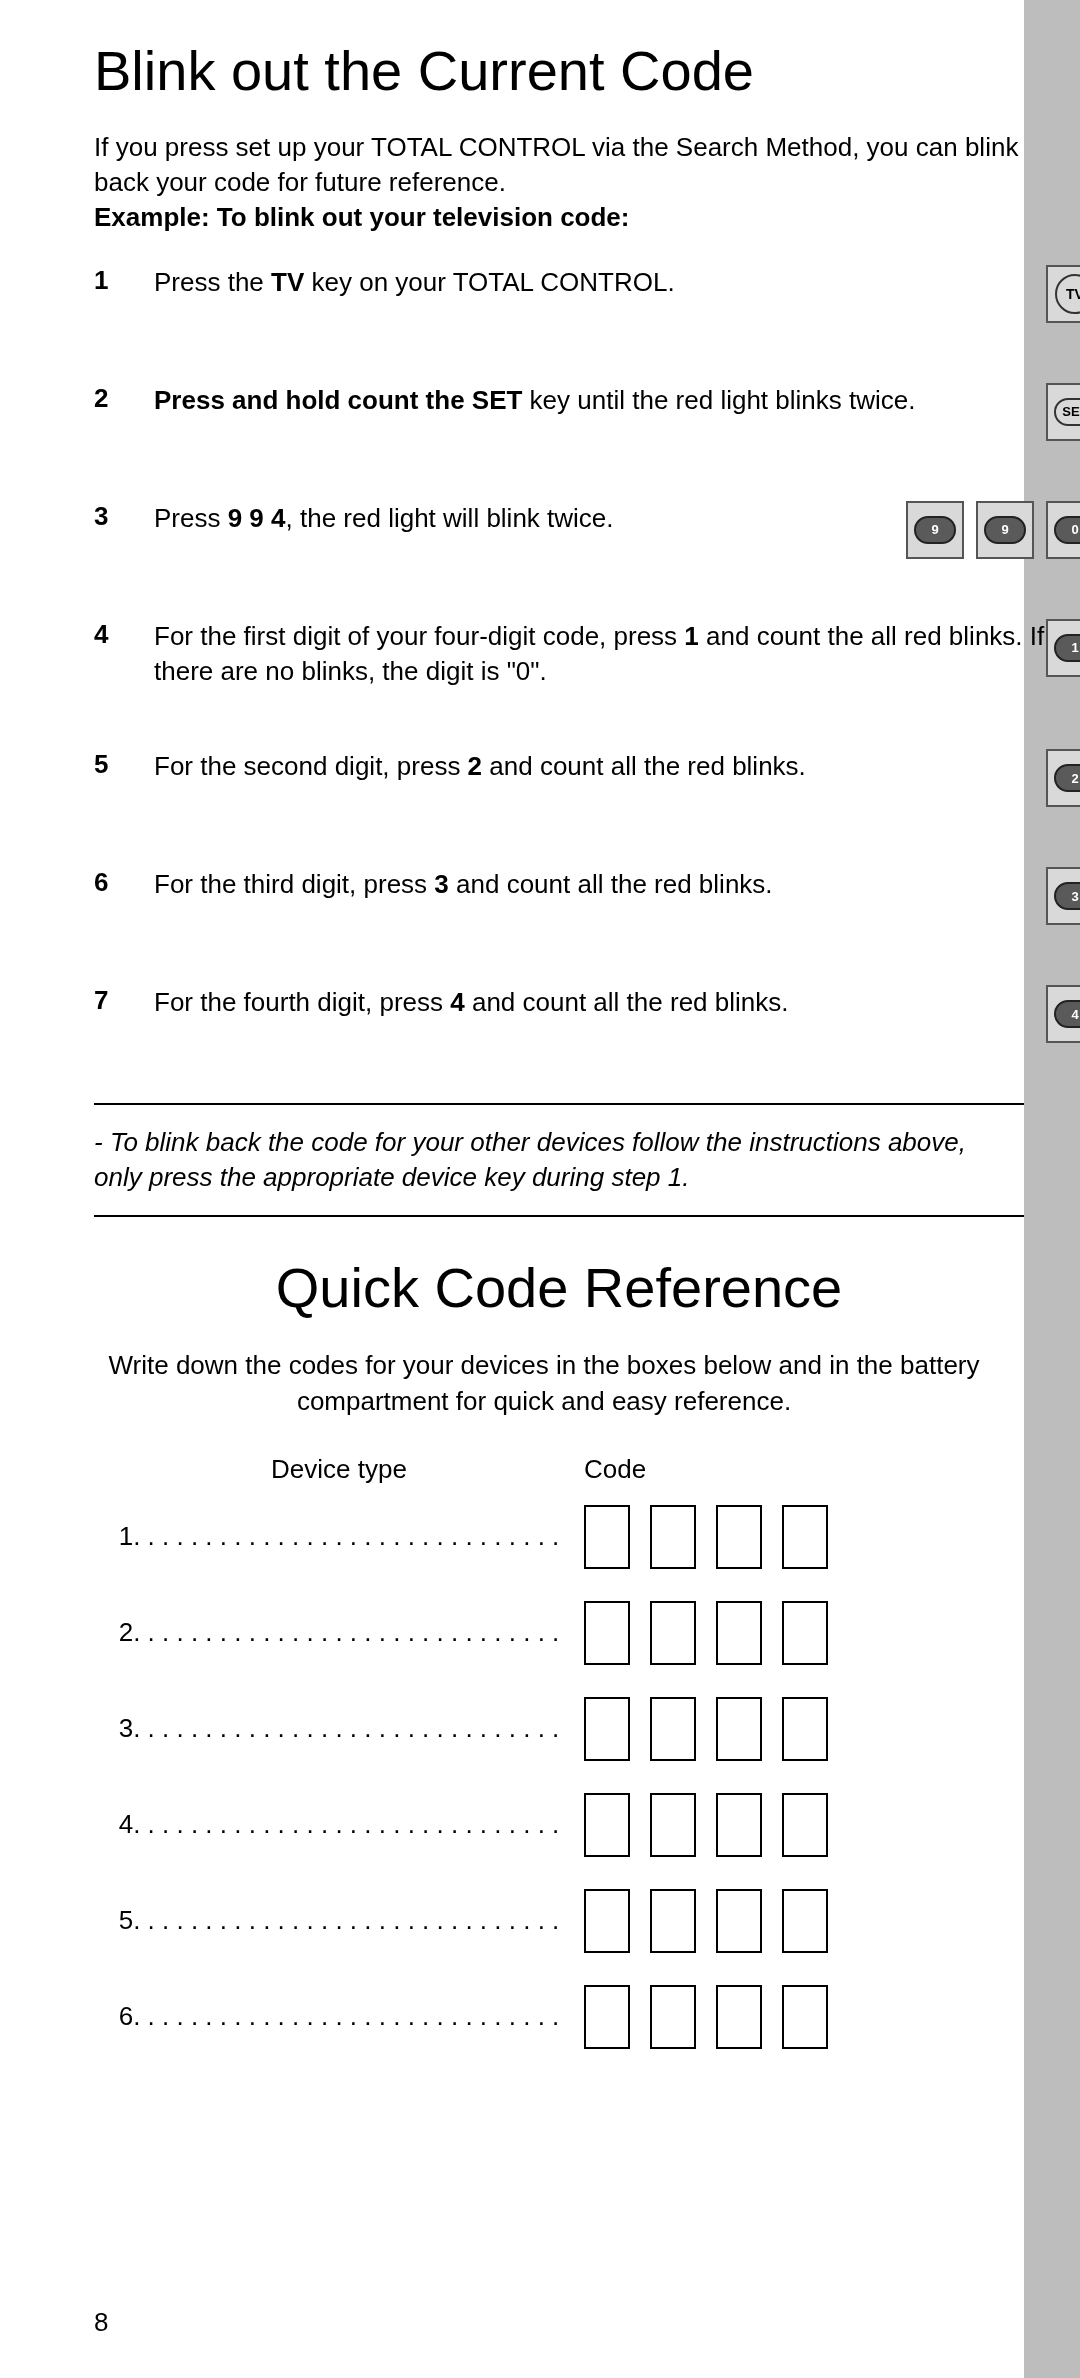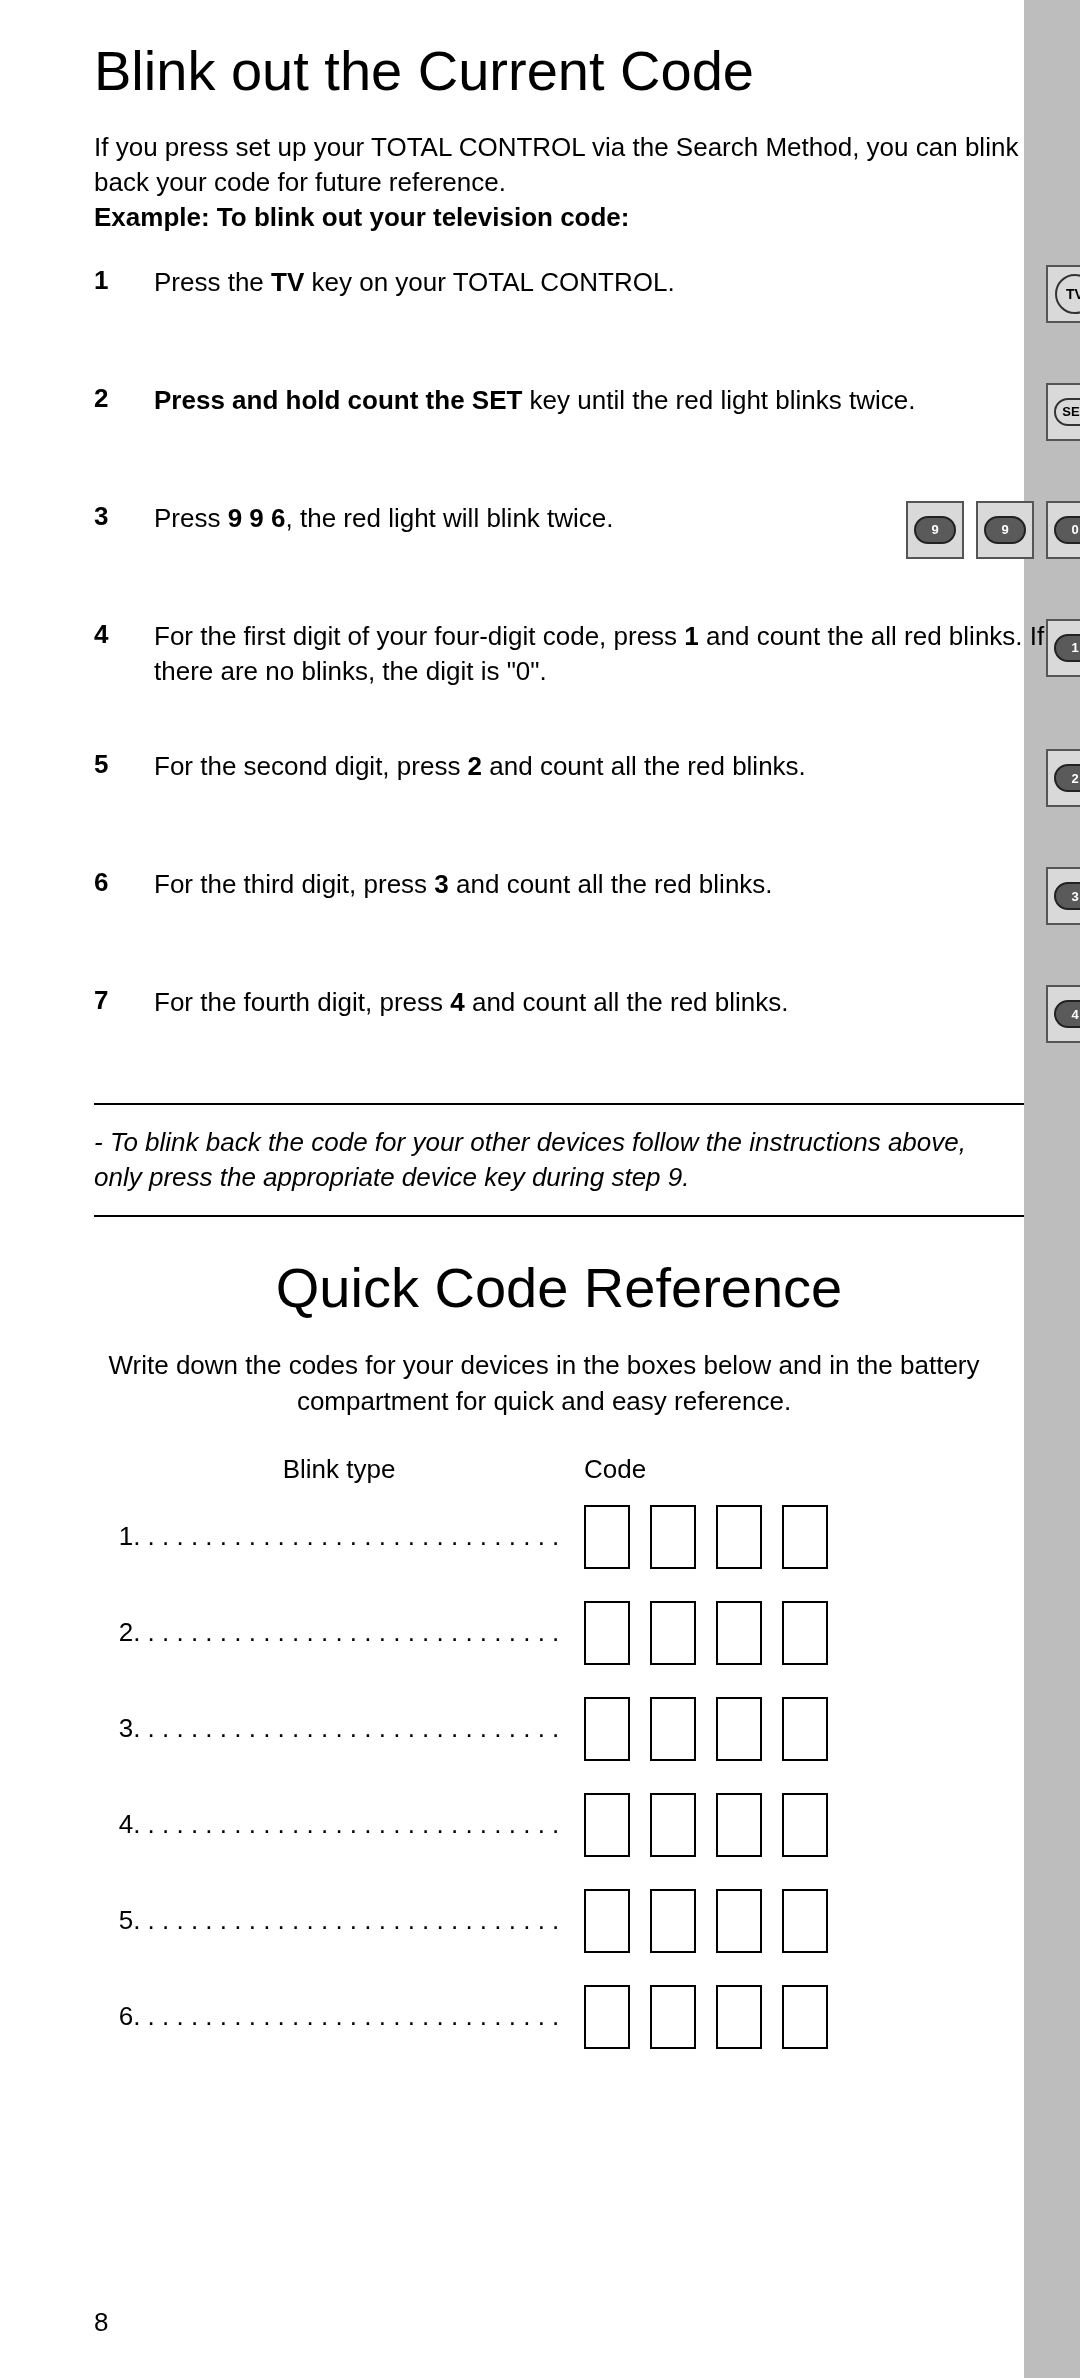--- a/index.html
+++ b/index.html
@@ -61,21 +61,21 @@
           <div class="num">2</div>
           <div class="text"><b>Press and hold count the SET</b> key until the red light blinks twice.</div>
           <div class="icons">
             <div class="key">
               <div class="key-inner">SET</div>
             </div>
           </div>
         </div>
         <div class="step">
           <div class="num">3</div>
-          <div class="text">Press <b>9 9 6</b>, the red light will blink twice.</div>
+          <div class="text">Press <b>9 9 4</b>, the red light will blink twice.</div>
           <div class="icons">
             <div class="key">
               <div class="key-inner dark">9</div>
             </div>
             <div class="key">
               <div class="key-inner dark">9</div>
             </div>
             <div class="key">
               <div class="key-inner dark">0</div>
             </div>
@@ -113,29 +113,29 @@
           <div class="text">For the fourth digit, press <b>4</b> and count all the red blinks.</div>
           <div class="icons">
             <div class="key">
               <div class="key-inner dark">4</div>
             </div>
           </div>
         </div>
       </div>
 
     <hr class="rule">
-    <p class="note">-  To blink back the code for your other devices follow the instructions above, only press the appropriate device key during step 9.</p>
+    <p class="note">-  To blink back the code for your other devices follow the instructions above, only press the appropriate device key during step 1.</p>
     <hr class="rule">
 
     <div class="quick">
       <h1>Quick Code Reference</h1>
       <p class="quick-intro">Write down the codes for your devices in the boxes below and in the battery compartment for quick and easy reference.</p>
 
       <div class="ref-head">
-        <div class="c1">Blink type</div>
+        <div class="c1">Device type</div>
         <div>Code</div>
       </div>
 
       <div class="ref-rows" id="ref-rows">
           <div class="ref-row">
             <div class="ref-label">1.  . . . . . . . . . . . . . . . . . . . . . . . . . . . . .</div>
             <div class="code-boxes">
               <div class="code-box"></div>
               <div class="code-box"></div>
               <div class="code-box"></div>

